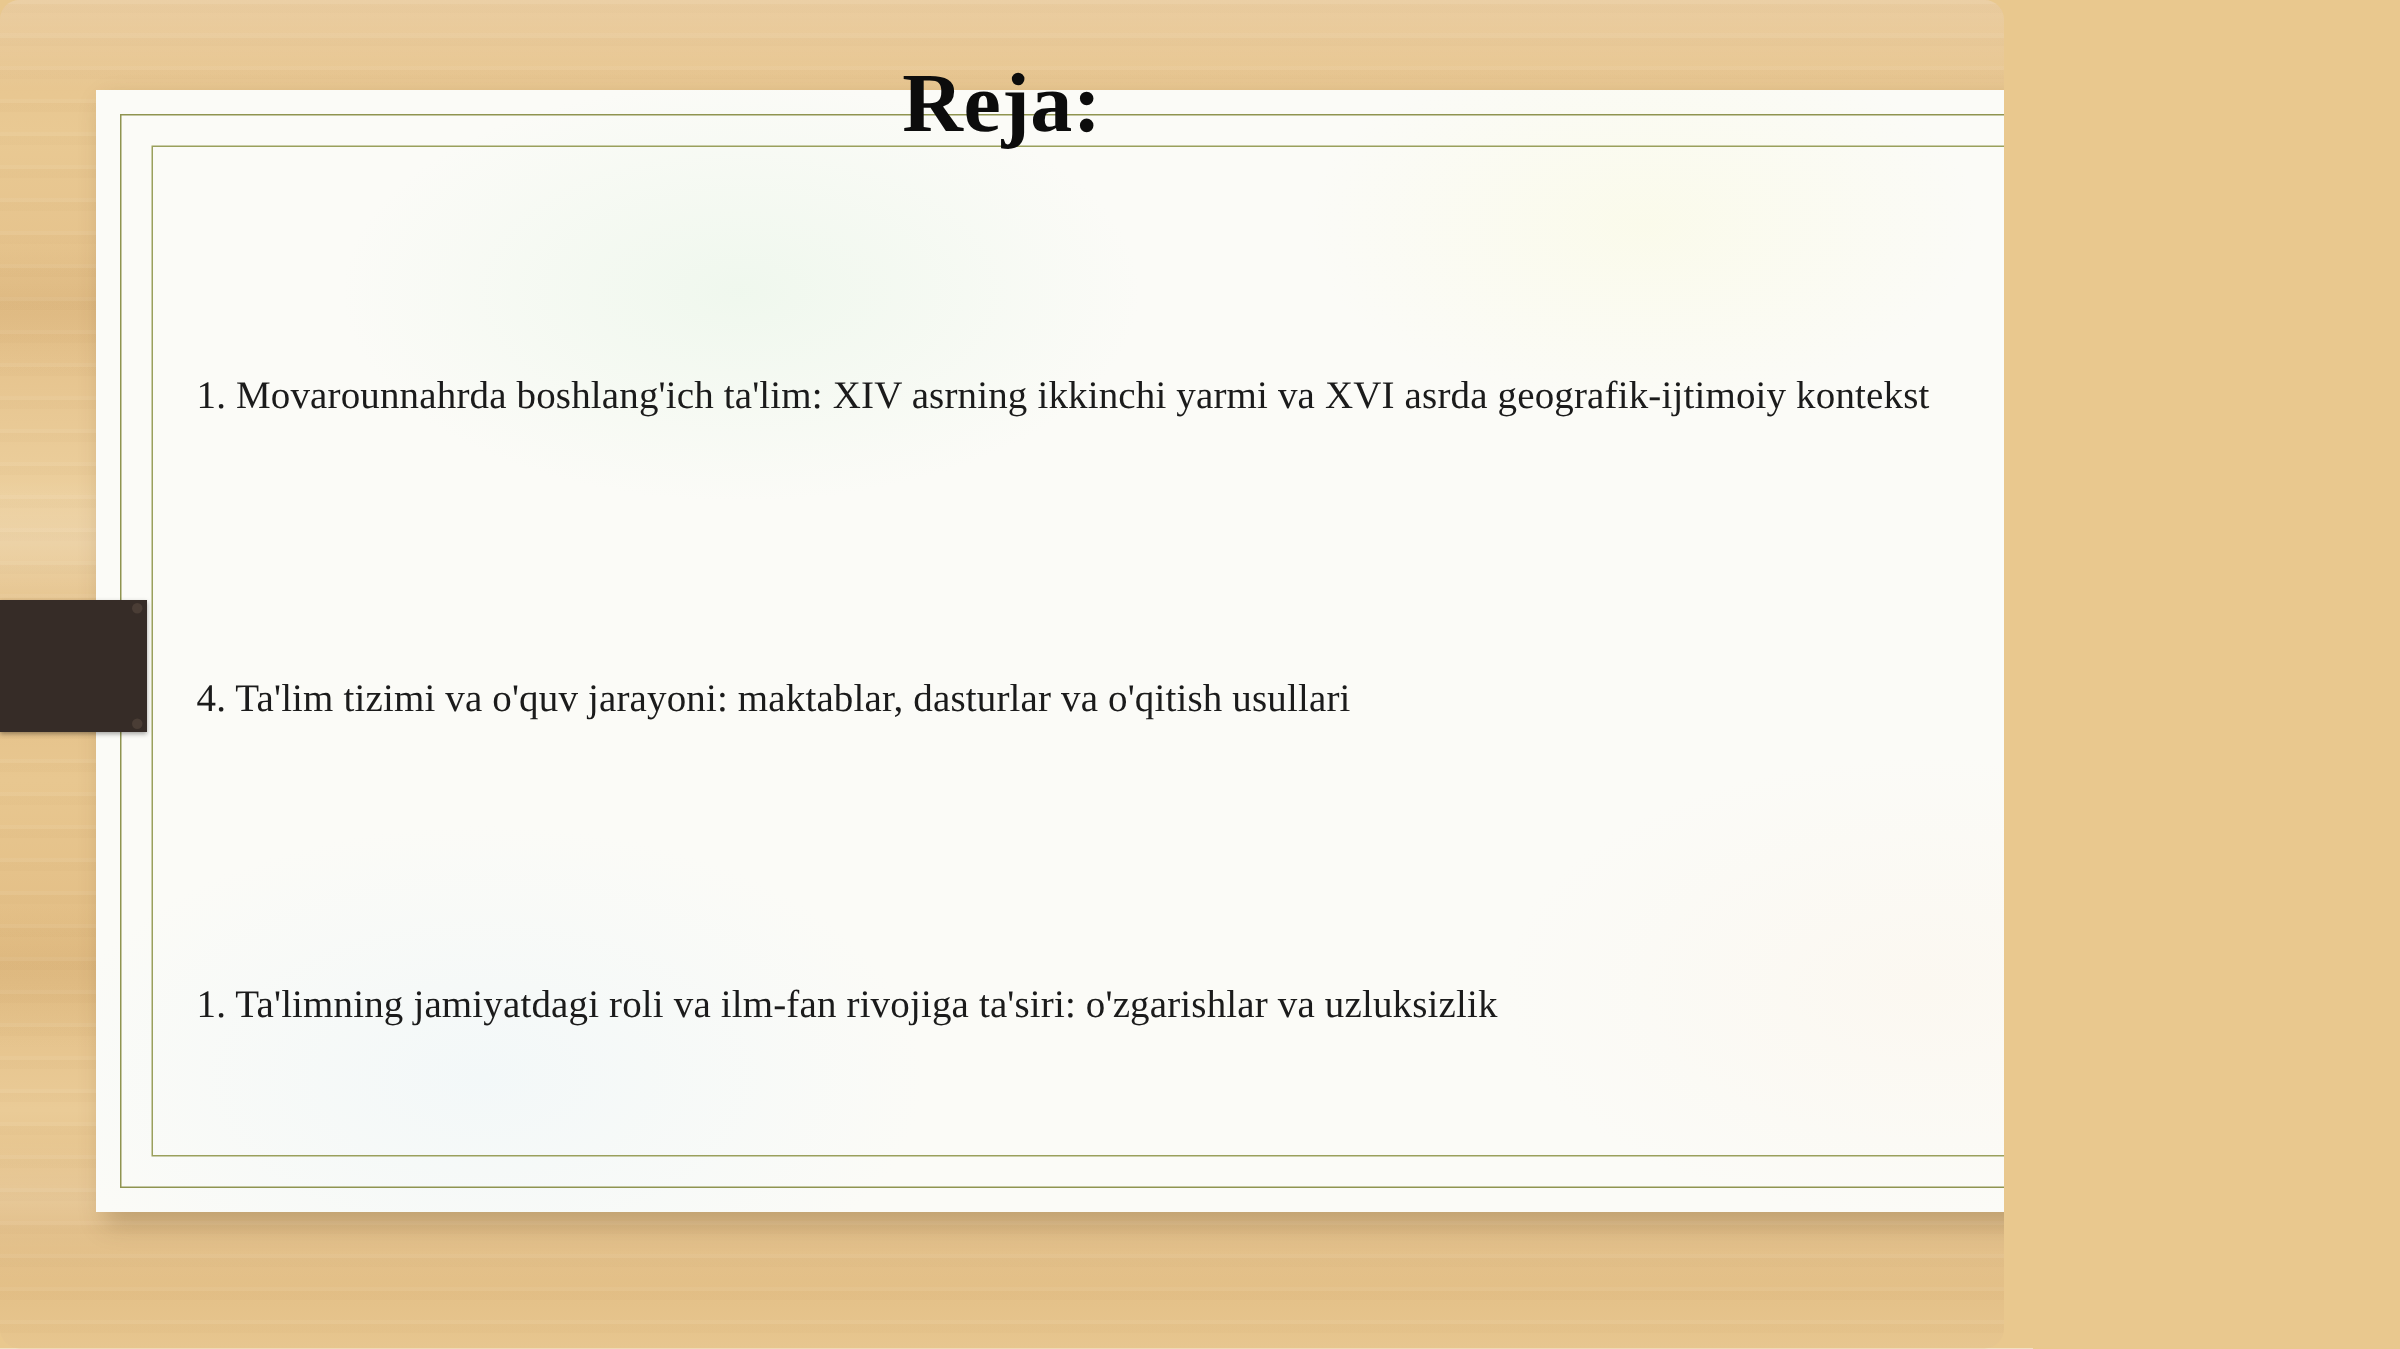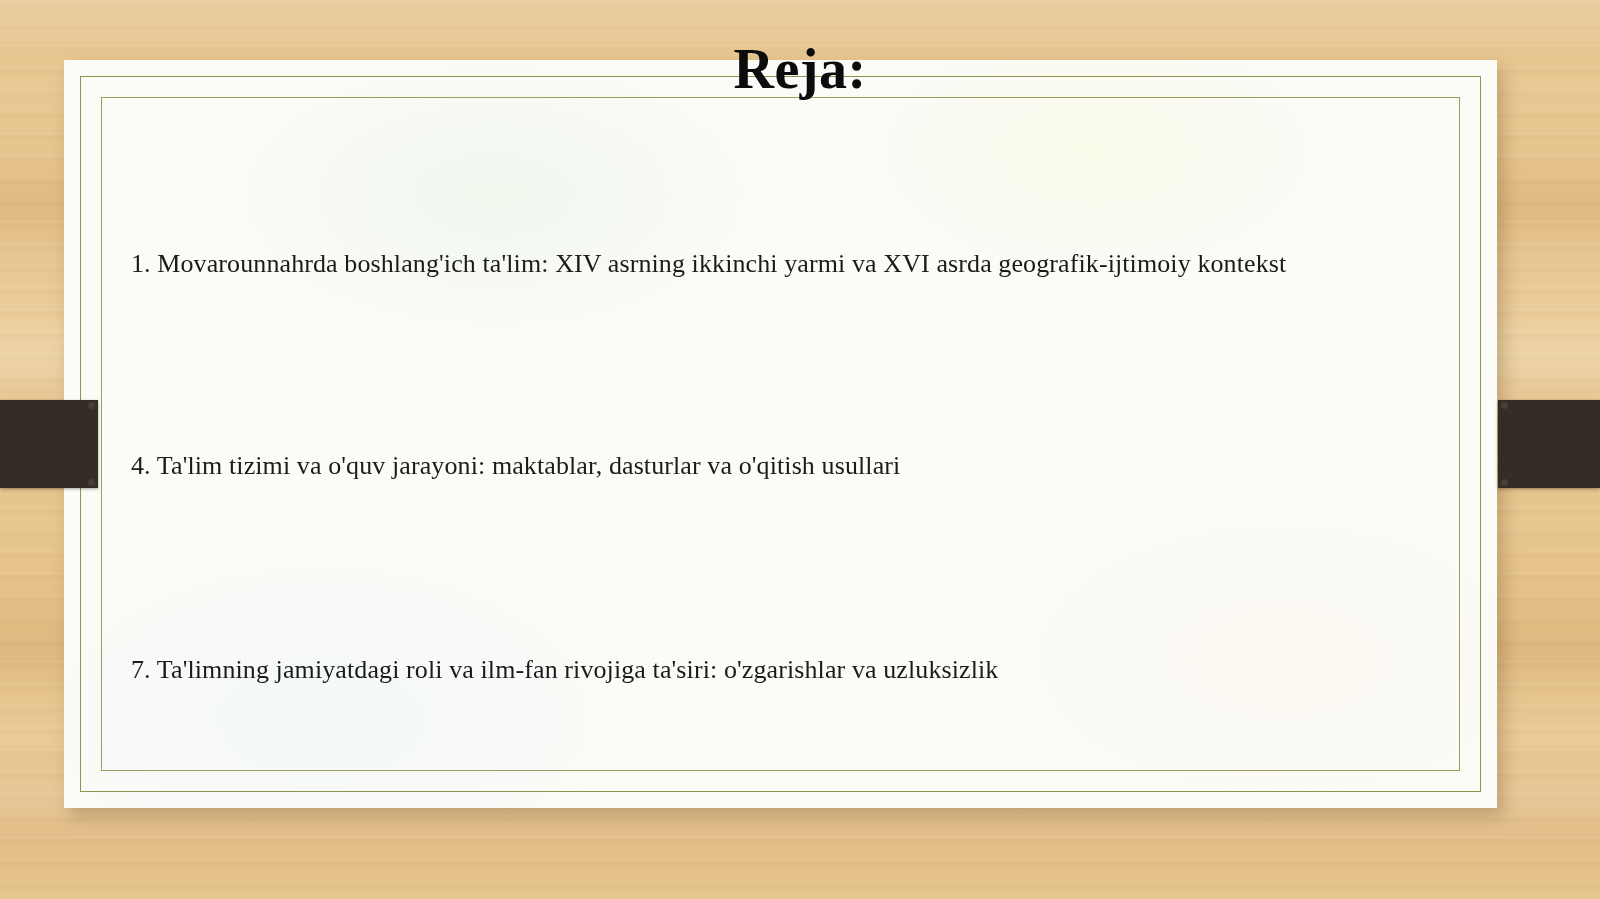--- a/index.html
+++ b/index.html
@@ -11,23 +11,24 @@
   }
 
   body {
     font-family: "Liberation Serif", "DejaVu Serif", serif;
     background: #e9c88e;
   }
 
   
   .slide {
     position: relative;
-    width: 1600px;
+    width: 1336px;
     height: 899px;
     overflow: hidden;
+    border-radius: 13px;
   }
 
   
   .bg {
     position: absolute;
     inset: 0;
     background:
       linear-gradient(to bottom,
         #e6c28c 0px,
         #e9c993 90px,
@@ -186,16 +187,16 @@
   <div class="tab tab-right">
     <span class="tab-knob knob-a"></span>
     <span class="tab-knob knob-b"></span>
   </div>
 
   <div class="title">Reja:</div>
 
   <div class="content">
     <div class="bullet b1">1. Movarounnahrda boshlang'ich ta'lim: XIV asrning ikkinchi yarmi va XVI asrda geografik-ijtimoiy kontekst</div>
     <div class="bullet b2">4. Ta'lim tizimi va o'quv jarayoni: maktablar, dasturlar va o'qitish usullari</div>
-    <div class="bullet b3">7. Ta'limning jamiyatdagi roli va ilm-fan rivojiga ta'siri: o'zgarishlar va uzluksizlik</div>
+    <div class="bullet b3">1. Ta'limning jamiyatdagi roli va ilm-fan rivojiga ta'siri: o'zgarishlar va uzluksizlik</div>
   </div>
 
 </div>
 
 </body></html>

